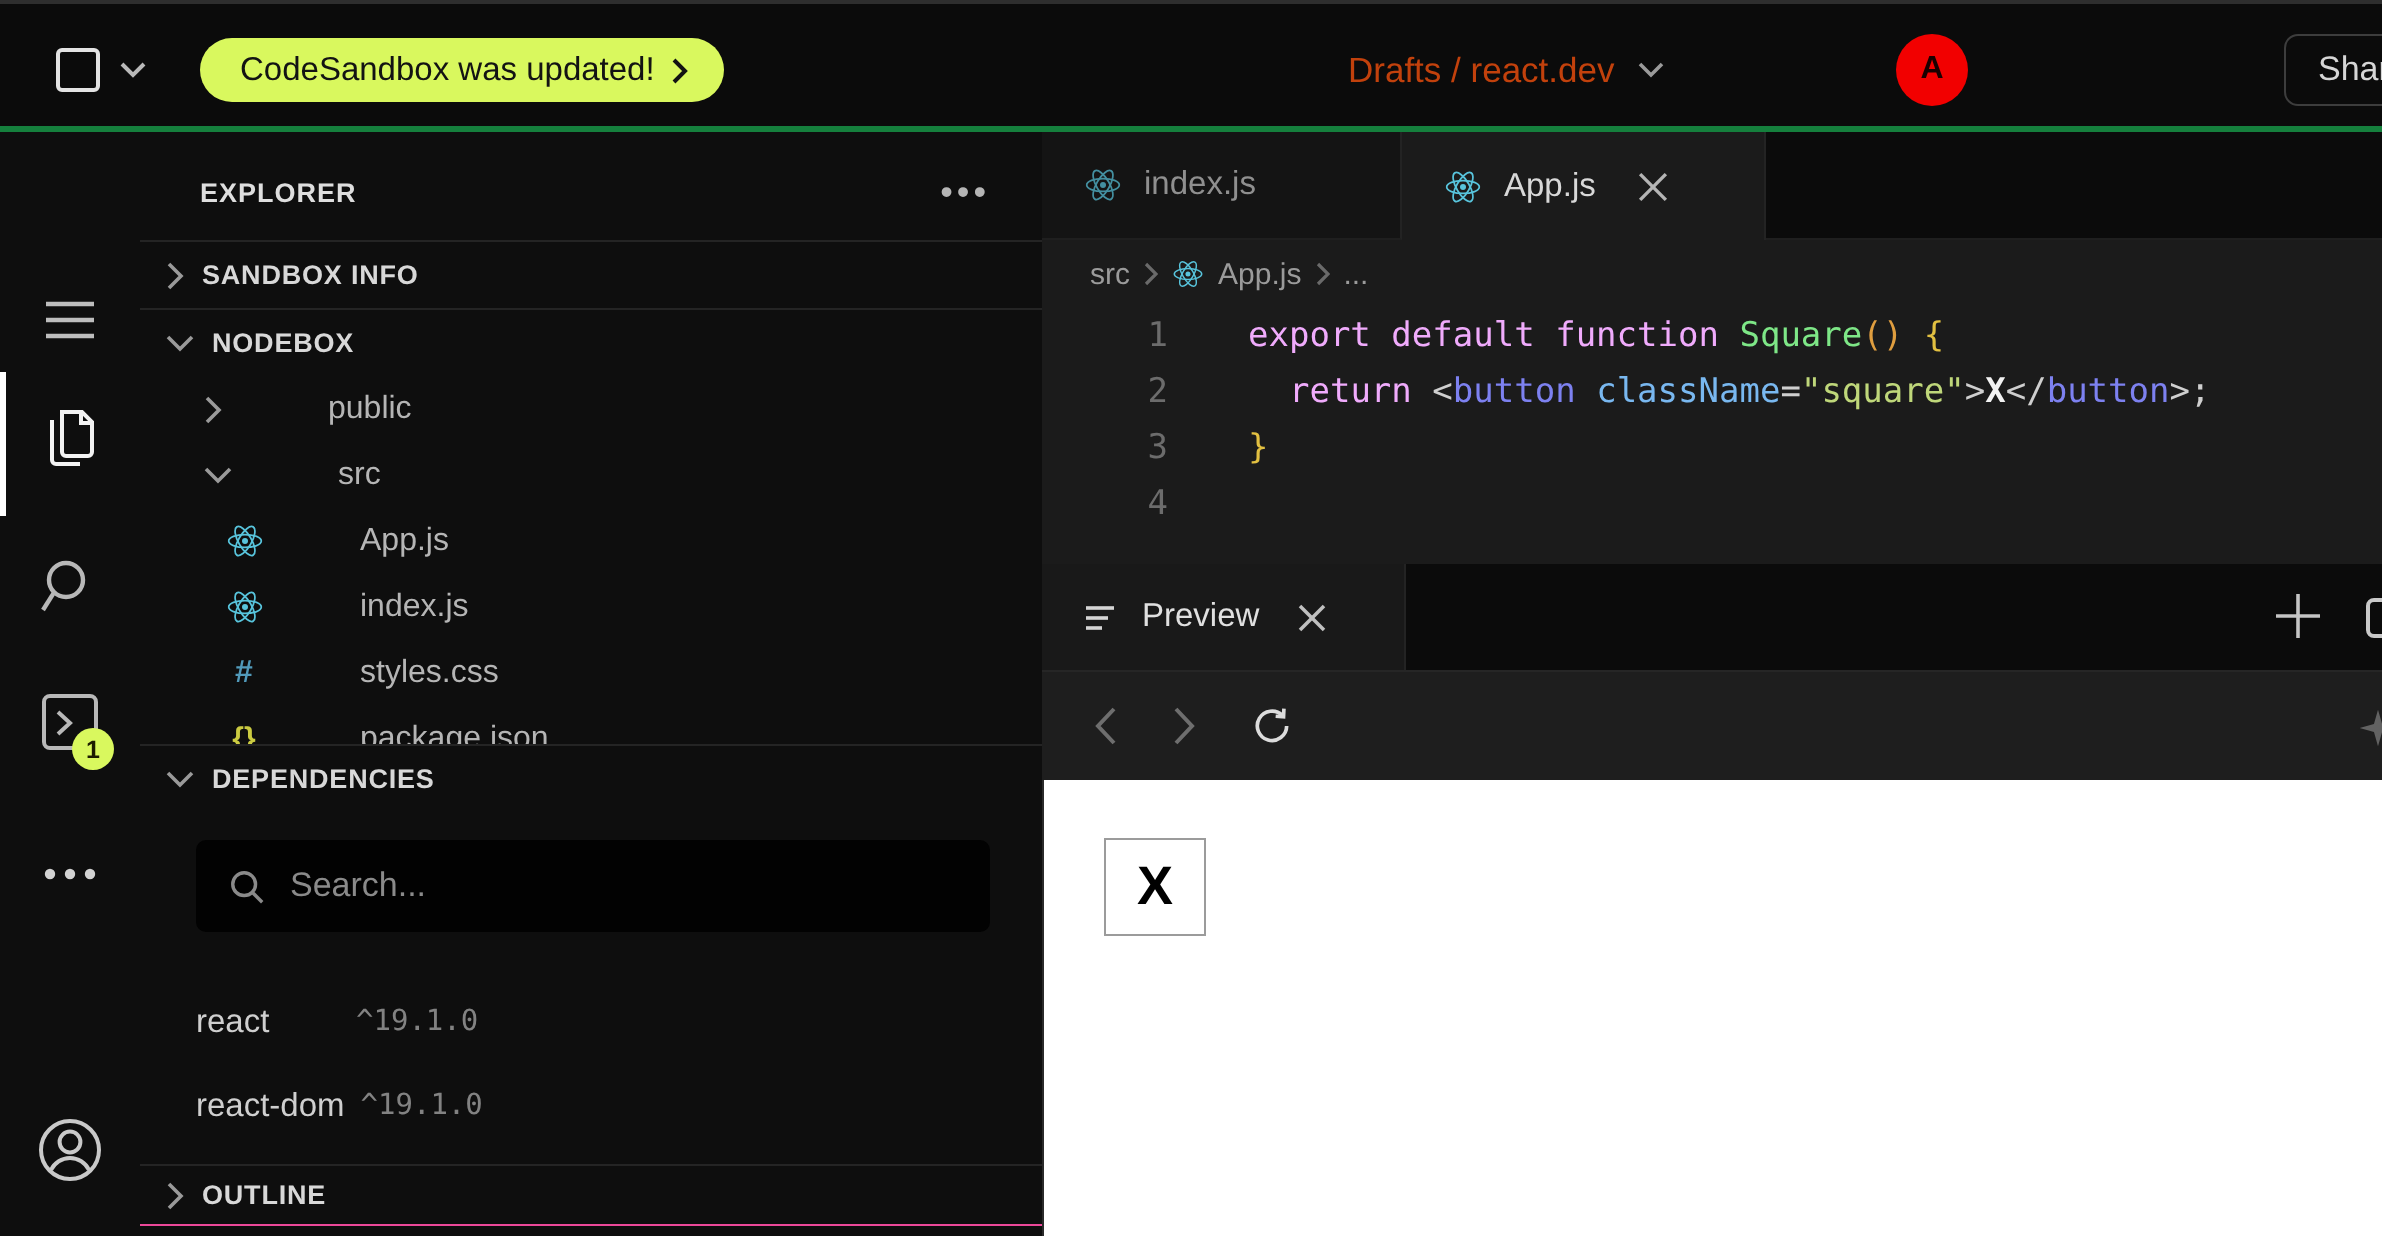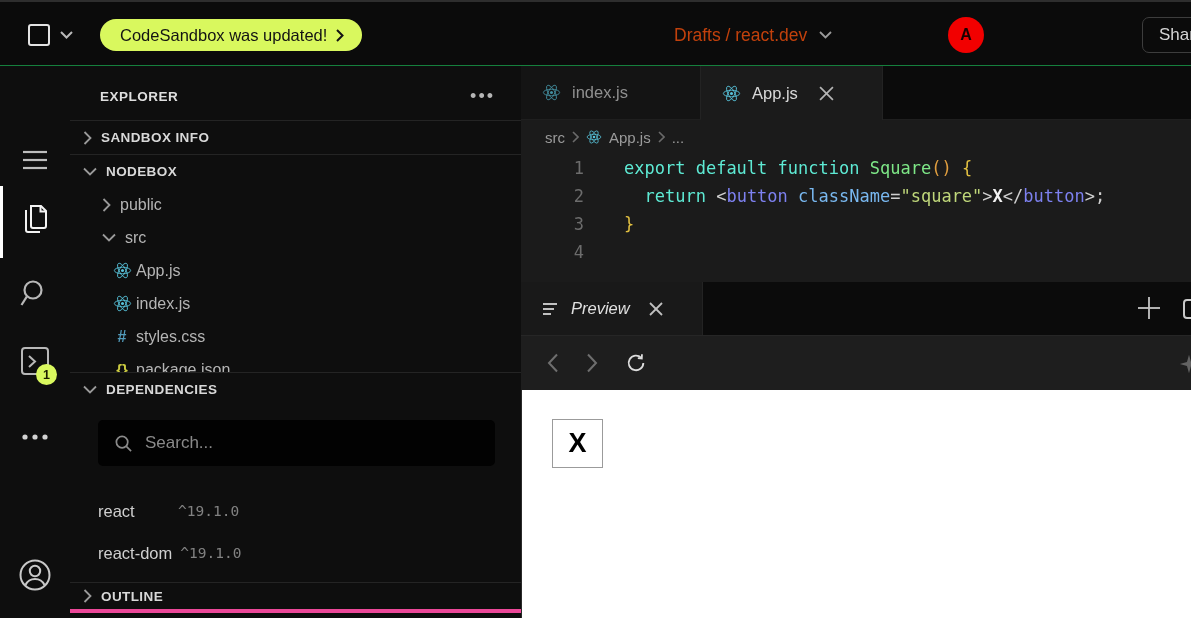--- a/index.html
+++ b/index.html
@@ -7,21 +7,21 @@
   .app {
     position:relative; width:1191px; height:618px; overflow:hidden;
     background:#0e0e0e; font-family:"Liberation Sans", sans-serif;
     color:#ddd; -webkit-font-smoothing:antialiased;
   }
   svg { display:block; }
 
   
   .topbar {
     position:absolute; left:0; top:0; width:1191px; height:66px;
-    background:#0b0b0b; border-top:2px solid #2e2e2e; border-bottom:1px solid #15803d;
+    background:#0b0b0b; border-top:2px solid #2e2e2e; border-bottom:3px solid #15803d;
   }
   .win-icon { position:absolute; left:28px; top:22px; width:22px; height:22px;
     border:2.5px solid #e3e3e3; border-radius:3px; }
   .win-chev { position:absolute; left:60px; top:29px; }
   .banner {
     position:absolute; left:100px; top:17px; height:32px; border-radius:16px;
     background:var(--lime); display:flex; align-items:center; gap:9px; padding:0 18px 0 20px;
     color:#131313; font-size:16.5px;
   }
   .sandbox-pill {
@@ -59,21 +59,21 @@
   
   .sidebar { position:absolute; left:70px; top:66px; width:451px; height:552px; background:#0e0e0e; }
   .sb-abs { position:absolute; left:0; width:100%; }
   .sb-header { top:12px; height:36px; display:flex; align-items:center; }
   .sb-header .ttl { margin-left:30px; font-size:13.5px; font-weight:600; letter-spacing:.5px; color:#dedede; }
   .sb-header .dots { position:absolute; right:26px; color:#b5b5b5; letter-spacing:2px; font-size:18px; line-height:8px; }
   .sep { border-top:1px solid #242424; height:0; }
   .sec-row { height:33px; display:flex; align-items:center; gap:9px; padding-left:13px; cursor:pointer; }
   .sec-row .lbl { font-size:13.5px; font-weight:600; letter-spacing:.4px; color:#d8d8d8; }
   .tree { top:122px; height:184px; overflow:hidden; }
-  .tree-row { height:33px; display:flex; align-items:center; cursor:pointer; }
+  .tree-row { height:33px; display:flex; align-items:center; cursor:pointer;gap:44px; }
   .tree-row .chev { margin-left:32px; }
   .tree-row .flabel { font-size:16px; color:#b5b5b5; }
   .tree-row.folder .flabel { margin-left:9px; }
   .tree-row .ficon { margin-left:40px; width:24px; display:flex; justify-content:center; }
   .tree-row.file .flabel { margin-left:2px; }
   .icon-css { color:#519aba; font-weight:bold; font-size:16px; }
   .icon-json { color:#cbcb41; font-weight:bold; font-size:15px; }
   .dep-header { top:306px; height:34px; border-top:1px solid #242424; }
   .searchbox {
     position:absolute; left:28px; top:354px; width:397px; height:46px; background:#020202;
@@ -81,46 +81,46 @@
   }
   .searchbox input {
     flex:1; background:transparent; border:none; outline:none; color:#14b8a6;
     font-size:17px; font-family:inherit;
   }
   .searchbox input::placeholder { color:#8a8a8a; }
   .dep-list { top:424px; }
   .dep-row { height:42px; display:flex; align-items:center; padding-left:28px; }
   .dep-name { font-size:16.5px; color:#cfcfcf; min-width:72px; }
   .dep-ver { font-family:"DejaVu Sans Mono", monospace; font-size:14.5px; color:#828282; margin-left:8px; }
-  .outline-row { top:516px; height:31px; border-top:1px solid #242424; border-bottom:4px solid #ec4899; }
+  .outline-row { top:516px; height:31px; border-top:1px solid #242424; border-bottom:1px solid #ec4899; }
 
   
   .editorcol { position:absolute; left:521px; top:66px; width:670px; height:552px; display:flex; flex-direction:column; }
   .tabstrip { height:54px; display:flex; background:#0b0b0b; }
   .etab { display:flex; align-items:center; padding-left:21px; border-right:1px solid #232323; cursor:pointer; }
   .etab .tlabel { margin-left:11px; font-size:16.5px; }
   .etab.inactive { width:180px; background:#141414; color:#8f8f8f; border-bottom:1px solid #1f1f1f; }
   .etab.inactive svg { opacity:.7; }
   .etab.active { width:182px; background:#1b1b1b; color:#d8d8d8; }
   .tab-close { margin-left:18px; display:flex; cursor:pointer; padding:3px; }
   .strip-fill { flex:1; background:#0b0b0b; border-bottom:1px solid #1f1f1f; }
   .codearea { height:162px; background:#1b1b1b; }
   .bcrumb { height:34px; display:flex; align-items:center; gap:7px; padding-left:24px; color:#9b9b9b; font-size:15px; }
   .code-line { height:28px; display:flex; align-items:center; font-family:"DejaVu Sans Mono", monospace; font-size:17px; white-space:pre; }
   .lnum { width:63px; text-align:right; color:#6c6c6c; flex:none; }
   .lcode { margin-left:40px; }
-  .tok-kw{color:#5eead4} .tok-fn{color:#7ee787} .tok-par{color:#e09e3f}
+  .tok-kw{color:#f0abfc} .tok-fn{color:#7ee787} .tok-par{color:#e09e3f}
   .tok-br{color:#e2c041} .tok-tag{color:#7d81f0} .tok-attr{color:#79b8f0}
   .tok-str{color:#bfd77a} .tok-pu{color:#cfcfcf} .tok-pl{color:#d4d4d4}
   .tok-xb{color:#f2f2f2; font-weight:bold}
 
   
   .previewstrip { height:54px; display:flex; background:#0b0b0b; border-bottom:1px solid #262626; position:relative; overflow:hidden; }
   .ptab { width:182px; background:#191919; border-right:1px solid #232323; display:flex; align-items:center; padding-left:22px; cursor:pointer; }
-  .ptab .tlabel { margin-left:12px; font-size:16.5px; color:#e0e0e0;font-style:italic; }
+  .ptab .tlabel { margin-left:12px; font-size:16.5px; color:#e0e0e0; }
   .ps-fill { flex:1; background:#0b0b0b; }
   .ps-plus { position:absolute; left:615px; top:13px; cursor:pointer; }
   .ps-layout { position:absolute; left:662px; top:17px; width:22px; height:20px; border:2px solid #c9c9c9; border-radius:4px; }
   .urlbar { height:54px; background:#1e1e1e; display:flex; align-items:center; padding-left:26px; gap:27px; position:relative; overflow:hidden; }
   .nav-dim { opacity:.45; cursor:pointer; }
   .url-text { font-size:17px; color:#ededed; margin-left:10px; }
   .sparkle { position:absolute; left:657px; top:17px; opacity:.55; }
   .previewpane { height:228px; background:#ffffff; position:relative; border-left:1px solid #2a2a2a; }
   .sq-btn {
     position:absolute; left:30px; top:29px; width:51px; height:49px;

